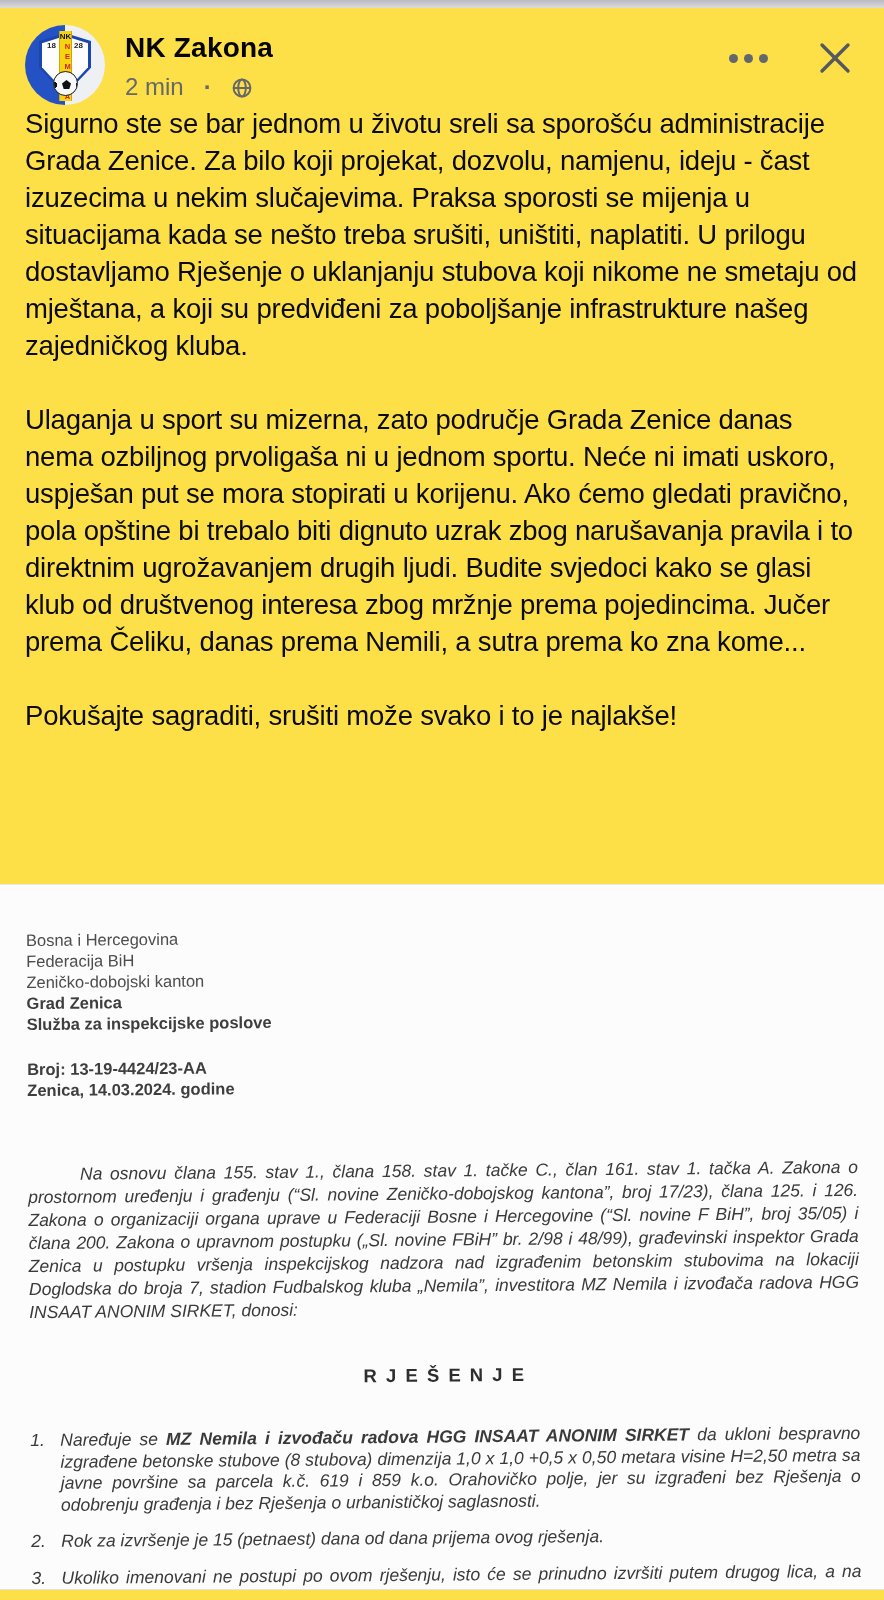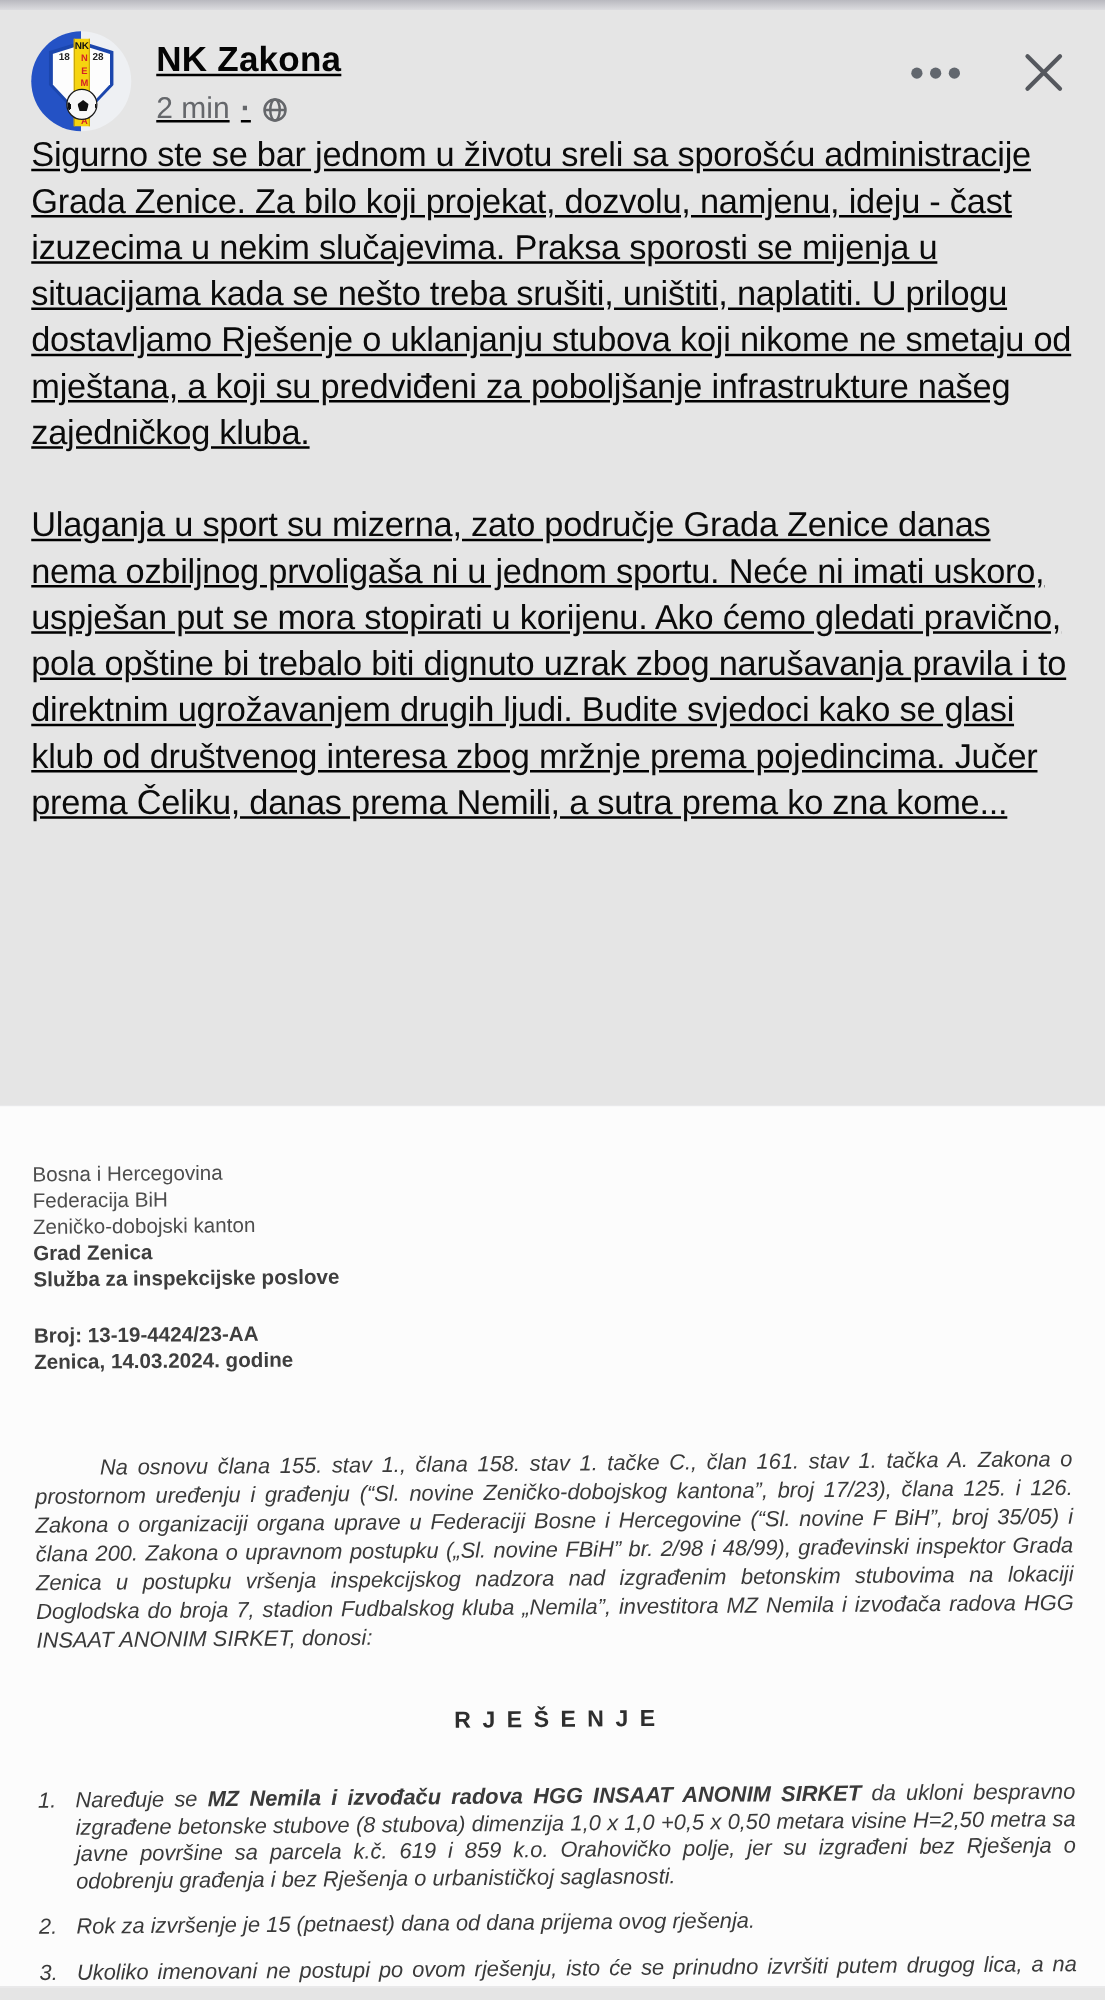--- a/index.html
+++ b/index.html
@@ -1,17 +1,17 @@
 <!DOCTYPE html>
 <html><head>
 <meta charset="utf-8">
 <style>
   * { margin:0; padding:0; box-sizing:border-box; }
   body { font-family:"Liberation Sans", sans-serif; background:#fff; }
-  .screenshot { position:relative; width:884px; height:1600px; background:#e5e5e5; overflow:hidden;text-decoration:underline; }
+  .screenshot { position:relative; width:884px; height:1600px; background:#fde047; overflow:hidden; }
 
   
   .top-strip { height:8px; width:100%; background:linear-gradient(#b9b9bf,#dcdcdf); }
 
   
   .fb-header { display:flex; align-items:flex-start; padding:17px 26px 0 25px; }
   .avatar { position:relative; width:80px; height:80px; border-radius:50%; overflow:hidden; flex:0 0 80px;
             background:linear-gradient(90deg,#2452c5 0 50%, #eef0f3 50% 100%); cursor:pointer; }
   .av-shield-back { position:absolute; left:14px; top:8px; width:52px; height:62px; background:#1b46ad;
        clip-path:polygon(50% 0, 100% 13%, 100% 56%, 50% 100%, 0 56%, 0 13%); }
@@ -24,21 +24,21 @@
   .av-ribbon { position:absolute; left:34px; top:17px; width:13px; text-align:center;
        writing-mode:vertical-rl; text-orientation:upright; font-size:7.5px; font-weight:700; color:#d42027; letter-spacing:1px; }
   .av-ball { position:absolute; left:28px; top:46px; width:25px; height:25px; border-radius:50%; background:#f8f8f8; border:1px solid #1a1a1a; overflow:hidden; }
   .av-ball:before { content:""; position:absolute; left:8px; top:8px; width:9px; height:9px; background:#111;
        clip-path:polygon(50% 0, 100% 38%, 81% 100%, 19% 100%, 0 38%); }
   .av-ball:after { content:""; position:absolute; left:-3px; top:10px; width:31px; height:6px;
        background:radial-gradient(circle 4px at 2px 3px,#111 99%,transparent), radial-gradient(circle 4px at 29px 3px,#111 99%,transparent); }
 
   .header-mid { margin-left:20px; padding-top:7px; }
   .page-name { font-size:28px; font-weight:700; color:#050505; letter-spacing:.2px; }
-  .sub-row { display:flex; align-items:center; gap:9px; margin-top:9px; color:#65676b; font-size:24px; }
+  .sub-row { display:flex; align-items:center; gap:20px; margin-top:9px; color:#65676b; font-size:24px; }
   .dot-sep { font-weight:700; }
   .globe { width:20px; height:20px; margin-top:2px; }
 
   .header-right { margin-left:auto; display:flex; align-items:center; gap:42px; padding-top:14px; padding-right:4px; }
   .more-dots { display:flex; gap:6px; cursor:pointer; padding:6px; }
   .more-dots i { width:9px; height:9px; border-radius:50%; background:#62676e; }
   .close-x { width:38px; height:38px; cursor:pointer; }
 
   
   .post-text { padding:0 26px 0 25px; color:#0b0b0b; font-size:27.5px; line-height:37px; letter-spacing:-.2px; }
@@ -103,20 +103,21 @@
       <svg class="close-x" viewBox="0 0 38 38">
         <line x1="6" y1="6" x2="32" y2="32" stroke="#55585e" stroke-width="3.4" stroke-linecap="round"></line>
         <line x1="32" y1="6" x2="6" y2="32" stroke="#55585e" stroke-width="3.4" stroke-linecap="round"></line>
       </svg>
     </div>
   </div>
 
   <div class="post-text">
     <p>Sigurno ste se bar jednom u životu sreli sa sporošću administracije Grada Zenice. Za bilo koji projekat, dozvolu, namjenu, ideju - čast izuzecima u nekim slučajevima. Praksa sporosti se mijenja u situacijama kada se nešto treba srušiti, uništiti, naplatiti. U prilogu dostavljamo Rješenje o uklanjanju stubova koji nikome ne smetaju od mještana, a koji su predviđeni za poboljšanje infrastrukture našeg zajedničkog kluba.</p>
     <p>Ulaganja u sport su mizerna, zato područje Grada Zenice danas nema ozbiljnog prvoligaša ni u jednom sportu. Neće ni imati uskoro, uspješan put se mora stopirati u korijenu. Ako ćemo gledati pravično, pola opštine bi trebalo biti dignuto uzrak zbog narušavanja pravila i to direktnim ugrožavanjem drugih ljudi. Budite svjedoci kako se glasi klub od društvenog interesa zbog mržnje prema pojedincima. Jučer prema Čeliku, danas prema Nemili, a sutra prema ko zna kome...</p>
+    <p>Pokušajte sagraditi, srušiti može svako i to je najlakše!</p>
   </div>
 
   <div class="scan">
     <div class="scan-inner">
 
       <div class="letterhead">
         <div>Bosna i Hercegovina</div>
         <div>Federacija BiH</div>
         <div>Zeničko-dobojski kanton</div>
         <div class="lh-bold">Grad Zenica</div>

